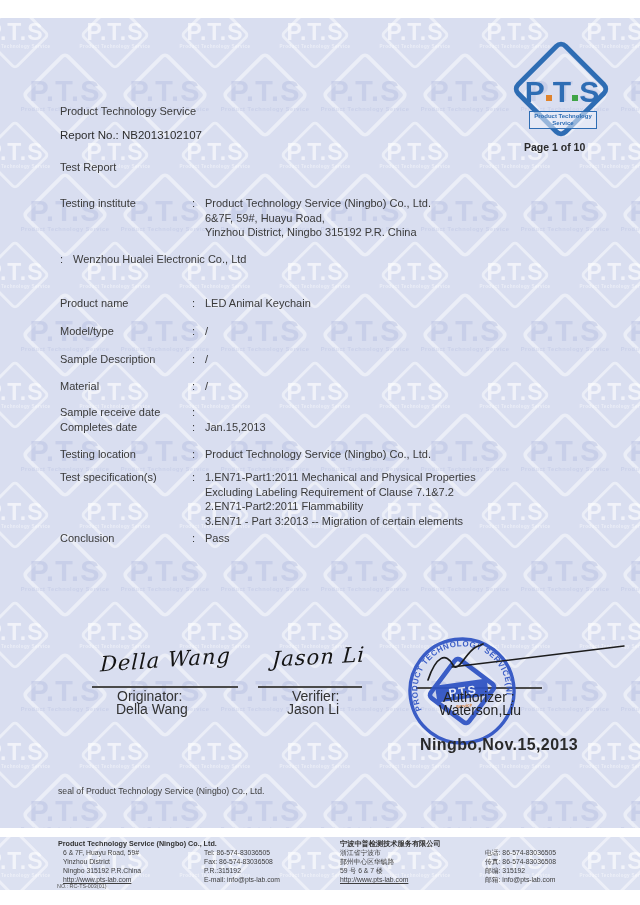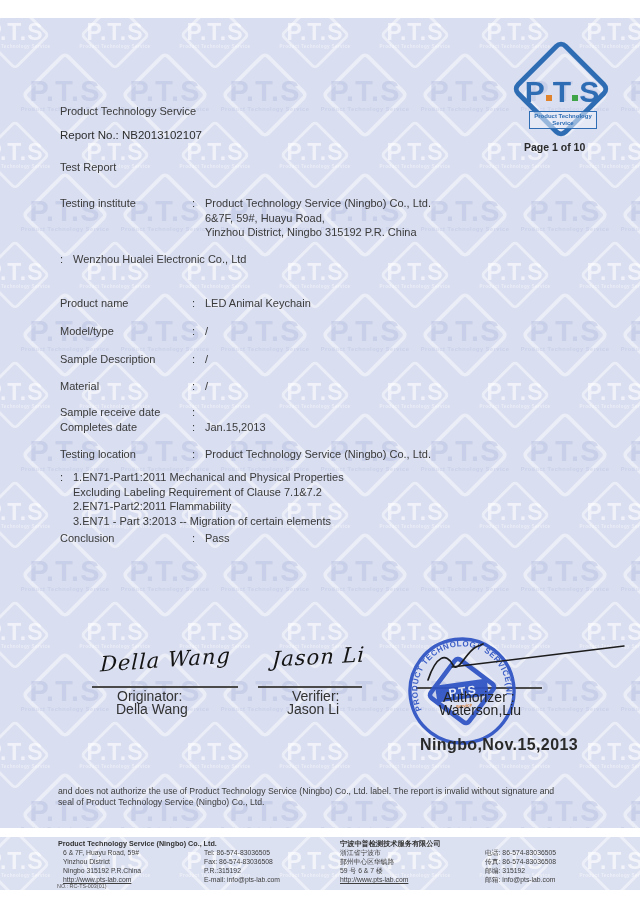--- a/index.html
+++ b/index.html
@@ -890,20 +890,21 @@
         </div>
       </div>
       <div class="field-row t11" style="top: 447px;">
         <div class="field-label">Testing location</div>
         <div class="field-colon">:</div>
         <div class="field-value">
           <div>Product Technology Service (Ningbo) Co., Ltd.</div>
         </div>
       </div>
       <div class="field-row t11" style="top: 470px;">
+        <div class="field-label">Test specification(s)</div>
         <div class="field-colon">:</div>
         <div class="field-value">
           <div>1.EN71-Part1:2011 Mechanical and Physical Properties</div>
           <div>Excluding Labeling Requirement of Clause 7.1&amp;7.2</div>
           <div>2.EN71-Part2:2011 Flammability</div>
           <div>3.EN71 - Part 3:2013  -- Migration of certain elements</div>
         </div>
       </div>
       <div class="field-row t11" style="top: 531px;">
         <div class="field-label">Conclusion</div>
@@ -945,21 +946,20 @@
   <svg class="auth-sig-svg" viewBox="0 0 228 62">
     <path d="M 18,52 C 26,28 36,24 43,37 C 48,46 56,24 66,19 L 73,16" fill="none" stroke="#1c1c1c" stroke-width="1.7" stroke-linecap="round"></path>
     <line x1="42" y1="39" x2="214" y2="18" stroke="#1c1c1c" stroke-width="1.5" stroke-linecap="round"></line>
   </svg>
 
   <div class="abs sig-caption" style="left:443px;top:691px;color:#222;">Authorizer :</div>
   <div class="abs sig-caption" style="left:439px;top:704px;color:#222;">Waterson,Liu</div>
   <div class="abs place-date" style="left: 420px; top: 736px;">Ningbo,Nov.15,2013</div>
 
   <div class="abs disclaimer">
-    <div>and does not authorize the use of Product Technology Service (Ningbo) Co., Ltd. label. The report is invalid without signature and</div>
     <div>seal of Product Technology Service (Ningbo) Co., Ltd.</div>
   </div>
 
   <div class="abs f-head" style="left:58px;top:839px;">Product Technology Service (Ningbo) Co., Ltd.</div>
   <div id="f-col1" class="abs" style="left:63px;top:848px;">
       <div class="f-line">6 &amp; 7F, Huayu Road, 59#</div>
       <div class="f-line">Yinzhou District</div>
       <div class="f-line">Ningbo 315192  P.R.China</div>
       <div class="f-line f-link">http://www.pts-lab.com</div>
     </div>

